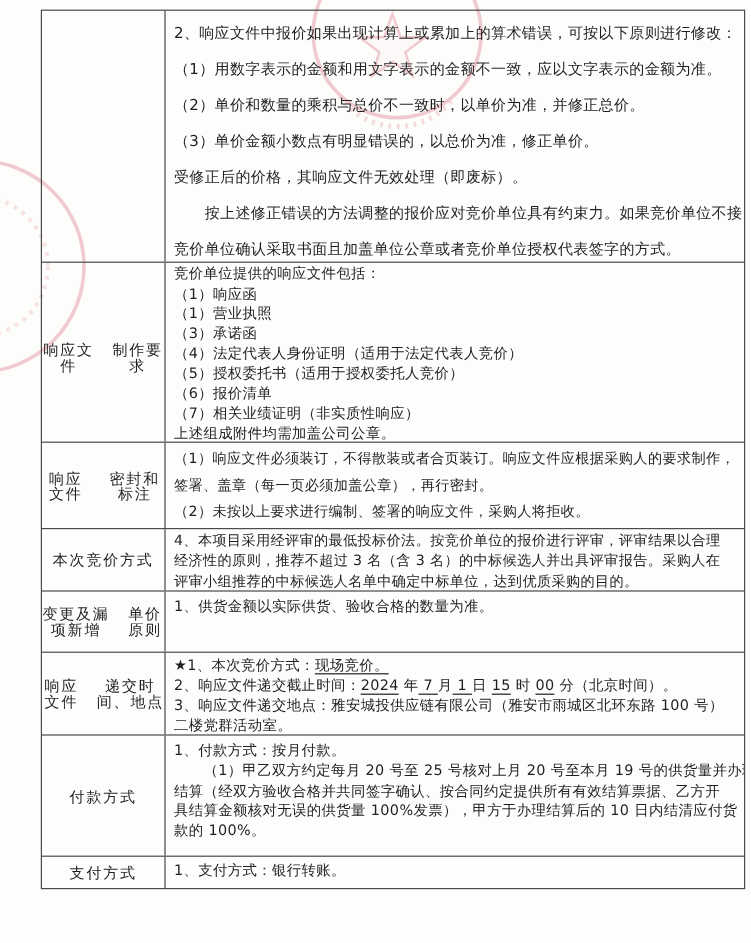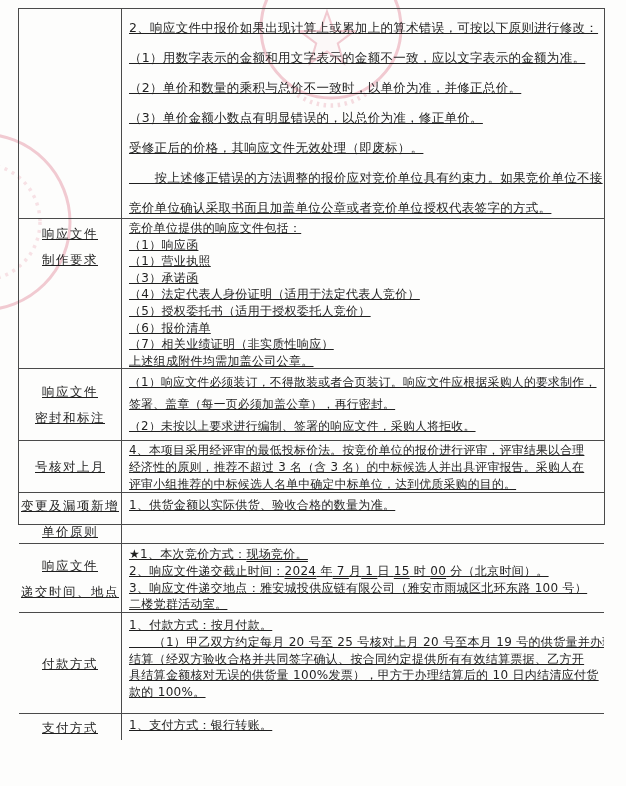--- a/index.html
+++ b/index.html
@@ -8,31 +8,30 @@
   body {
     position:relative; overflow:hidden;
     background:#fdfdfc;
     font-family:"DejaVu Sans", sans-serif;
     color:var(--ink);
   }
   .page { position:absolute; inset:0; }
 
   
   .doc-table {
-    position:absolute; left:18px; top:8px; width:587px; height:517px;
+    position:absolute; left:34px; top:8px; width:587px; height:733px;
     border:1px solid var(--line);
     background:transparent;
-    text-decoration:underline;
   }
   .t-row { display:flex; border-bottom:1px solid var(--line); }
   .t-row:last-child { border-bottom:none; }
   .cell.label {
     width:103px; flex:0 0 103px;
     border-right:1px solid var(--line);
-    display:flex; flex-direction:column; align-items:center; justify-content:center;
+    display:flex; flex-direction:row; align-items:center; justify-content:center;
     gap:13px;
     font-size:12.5px; letter-spacing:1.5px; line-height:13px;
     text-align:center;
   }
   .cell.content {
     flex:1 1 auto; overflow:hidden;
     padding-left:7px; padding-right:2px;
     font-size:12px; letter-spacing:0.3px;
   }
   .line { white-space:nowrap; }
@@ -120,21 +119,21 @@
           <div class="label-line">密封和标注</div>
         </div>
         <div class="cell content">
           <div class="line"><span>（1）响应文件必须装订，不得散装或者合页装订。响应文件应根据采购人的要求制作，</span></div>
           <div class="line"><span>签署、盖章（每一页必须加盖公章），再行密封。</span></div>
           <div class="line"><span>（2）未按以上要求进行编制、签署的响应文件，采购人将拒收。</span></div>
         </div>
       </div>
       <div class="t-row row-3">
         <div class="cell label">
-          <div class="label-line">号核对上月</div>
+          <div class="label-line">本次竞价方式</div>
         </div>
         <div class="cell content">
           <div class="line"><span>4、本项目采用经评审的最低投标价法。按竞价单位的报价进行评审，评审结果以合理</span></div>
           <div class="line"><span>经济性的原则，推荐不超过 3 名（含 3 名）的中标候选人并出具评审报告。采购人在</span></div>
           <div class="line"><span>评审小组推荐的中标候选人名单中确定中标单位，达到优质采购的目的。</span></div>
         </div>
       </div>
       <div class="t-row row-4">
         <div class="cell label">
           <div class="label-line">变更及漏项新增</div>

